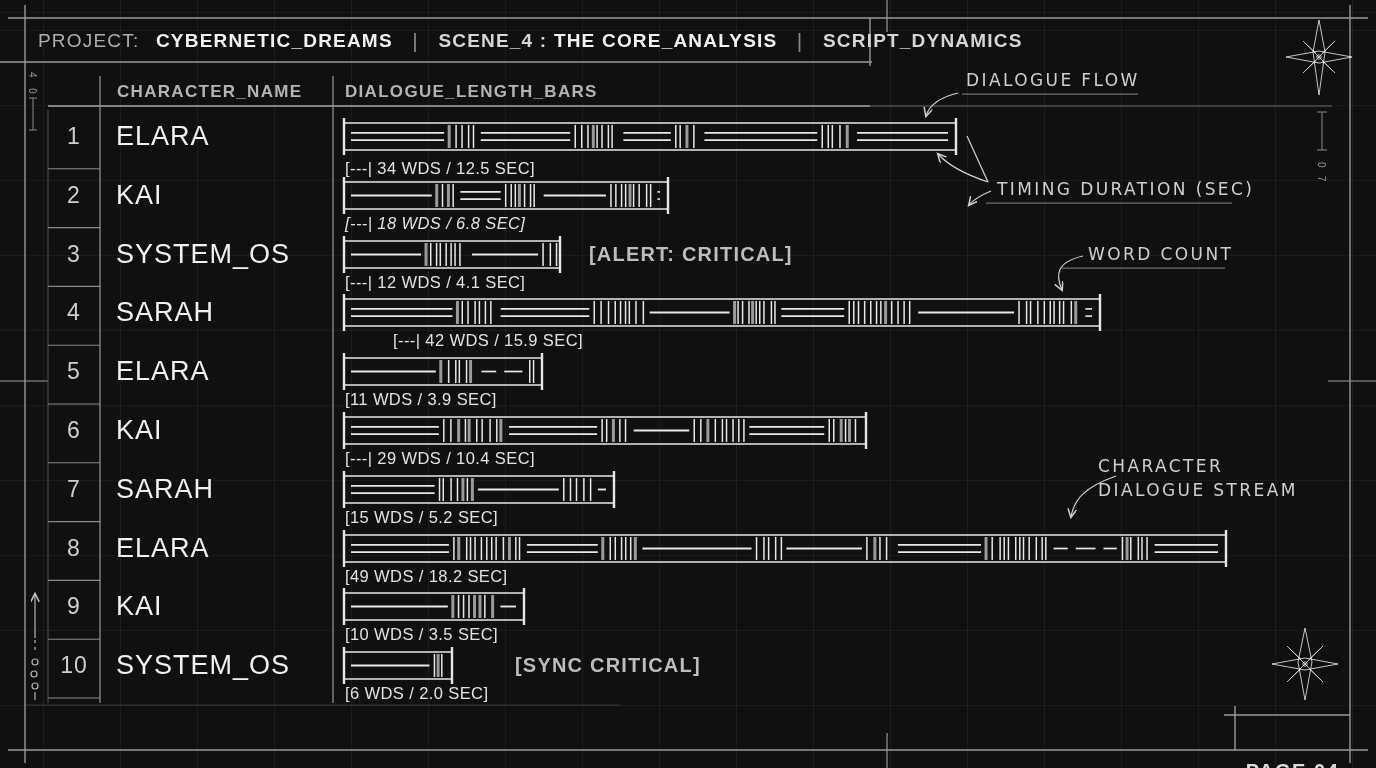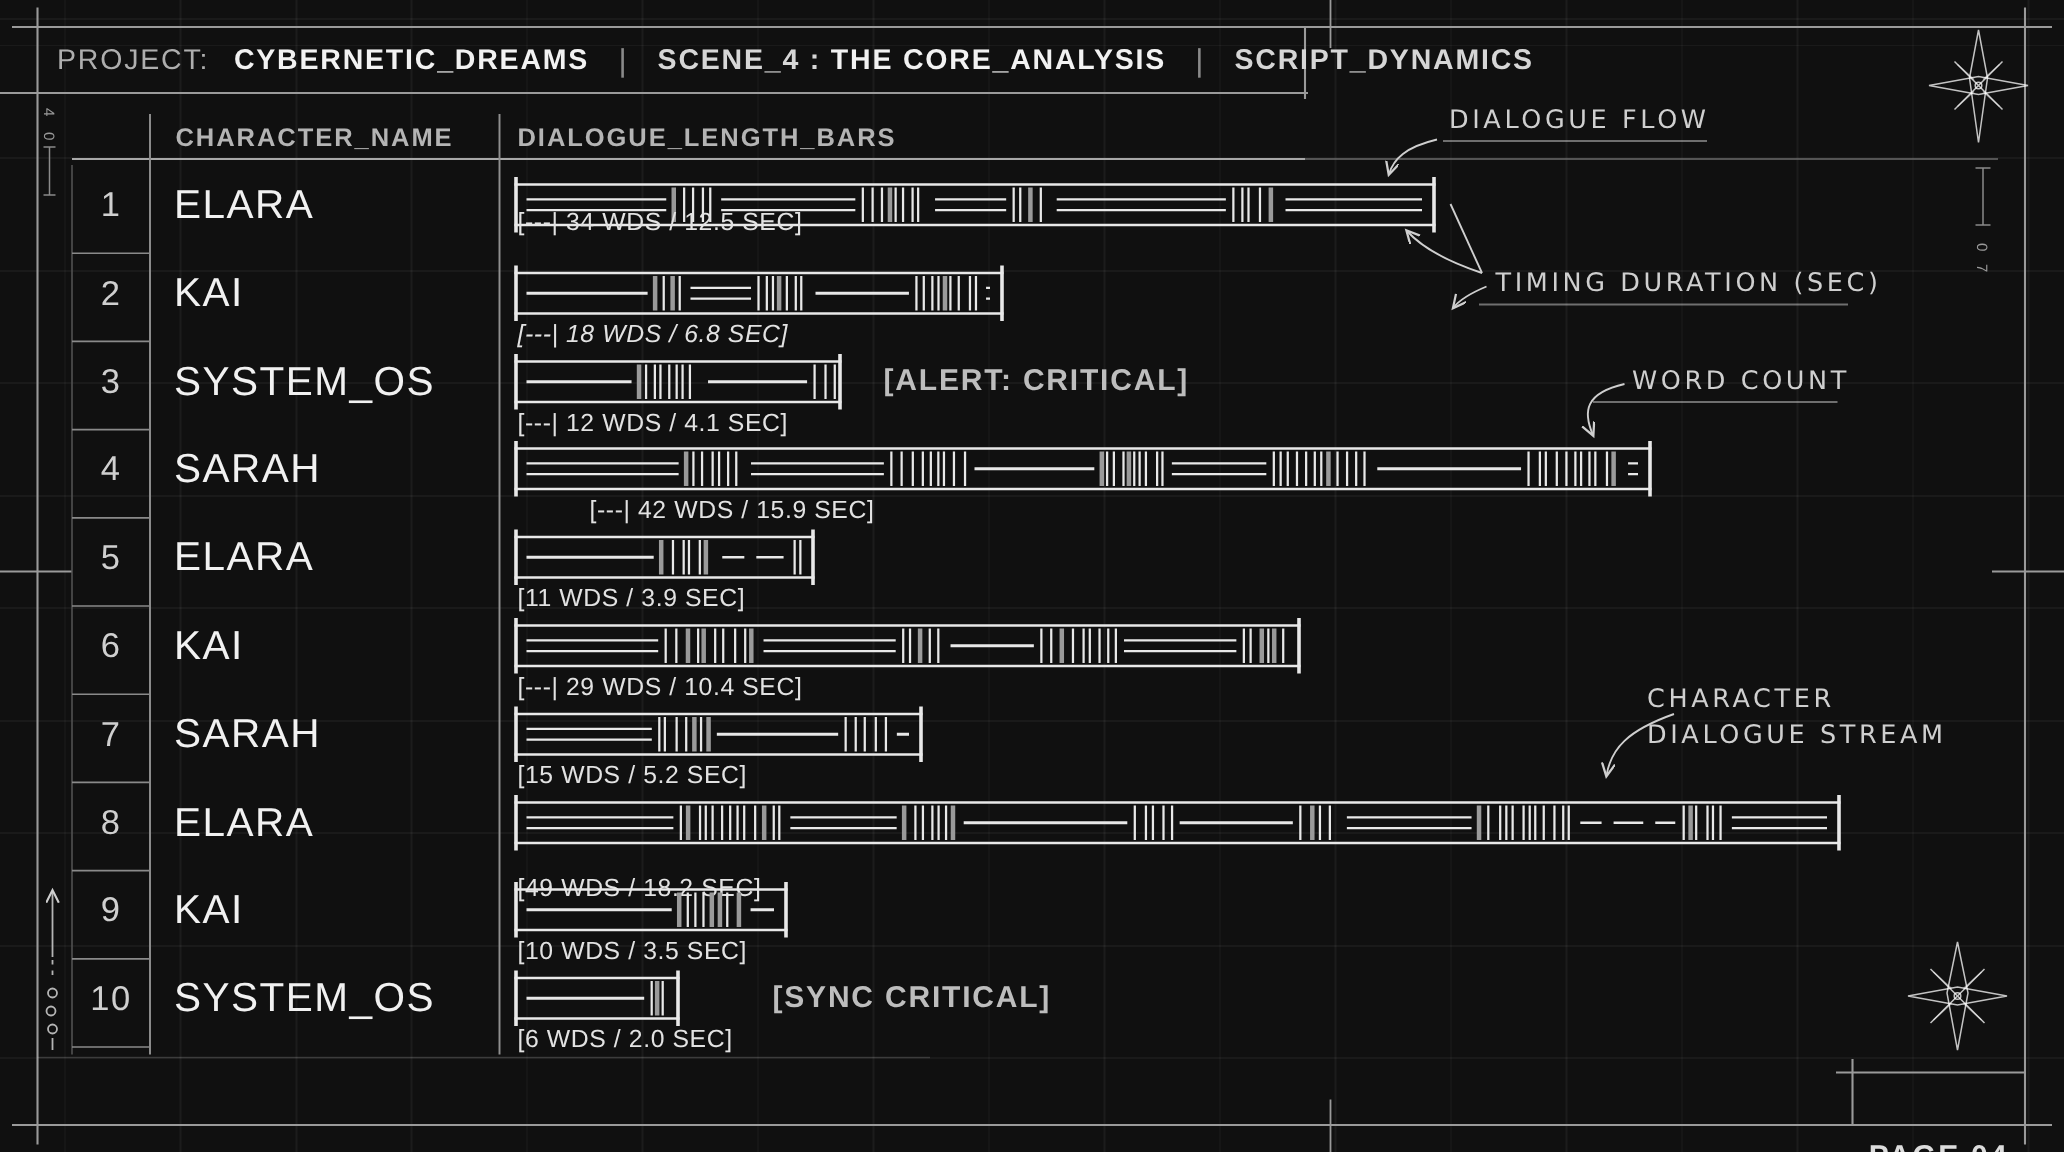--- a/index.html
+++ b/index.html
@@ -192,21 +192,21 @@
             <line x1="365.46752342395484" y1="18.9" x2="478.24231798760593" y2="18.9" stroke="#e8e8e8" stroke-width="1.6"></line>
             <line x1="365.46752342395484" y1="26.1" x2="478.24231798760593" y2="26.1" stroke="#e8e8e8" stroke-width="1.6"></line>
             <line x1="483.24231798760593" y1="11" x2="483.24231798760593" y2="34" stroke="#e8e8e8" stroke-width="1.5"></line>
             <line x1="489.26528433605563" y1="11" x2="489.26528433605563" y2="34" stroke="#e8e8e8" stroke-width="1.5"></line>
             <line x1="493.329489773605" y1="11" x2="493.329489773605" y2="34" stroke="#e8e8e8" stroke-width="1.5"></line>
             <line x1="500.97669754887465" y1="11" x2="500.97669754887465" y2="34" stroke="#e8e8e8" stroke-width="1.5"></line>
             <line x1="508.24263087066356" y1="11" x2="508.24263087066356" y2="34" stroke="#9a9a9a" stroke-width="3"></line>
             <line x1="518.0124619621783" y1="18.9" x2="609" y2="18.9" stroke="#e8e8e8" stroke-width="1.6"></line>
             <line x1="518.0124619621783" y1="26.1" x2="609" y2="26.1" stroke="#e8e8e8" stroke-width="1.6"></line>
           </svg></div>
-        <div class="abs bar-label" style="left: 345px; top: 138px;">[---| 34 WDS / 12.5 SEC]</div>
+        <div class="abs bar-label" style="left: 345px; top: 158px;">[---| 34 WDS / 12.5 SEC]</div>
       </div>
       <div>
         <div class="abs row-num" style="left: 48px; top: 174.8px;">2</div>
         <div class="abs row-name" style="left: 116px; top: 174.8px;">KAI</div>
         <div class="abs" style="left: 339px; top: 172.8px; width: 336px; height: 46px;"><svg width="336" height="46" viewBox="0 0 336 46">
             <line x1="4" y1="9" x2="330" y2="9" stroke="#e8e8e8" stroke-width="1.6"></line>
             <line x1="4" y1="36" x2="330" y2="36" stroke="#e8e8e8" stroke-width="1.6"></line>
             <line x1="5" y1="4" x2="5" y2="41" stroke="#e8e8e8" stroke-width="2.4"></line>
             <line x1="329" y1="4" x2="329" y2="41" stroke="#e8e8e8" stroke-width="2.4"></line>
             <line x1="12" y1="22.5" x2="92.74555722624063" y2="22.5" stroke="#e8e8e8" stroke-width="1.9"></line>
@@ -492,21 +492,21 @@
             <line x1="764.5082768483553" y1="22.5" x2="777.8471237935591" y2="22.5" stroke="#e8e8e8" stroke-width="1.7"></line>
             <line x1="783.456144452095" y1="11" x2="783.456144452095" y2="34" stroke="#e8e8e8" stroke-width="1.5"></line>
             <line x1="788.0711352684302" y1="11" x2="788.0711352684302" y2="34" stroke="#9a9a9a" stroke-width="3"></line>
             <line x1="791.7880728113232" y1="11" x2="791.7880728113232" y2="34" stroke="#e8e8e8" stroke-width="1.5"></line>
             <line x1="799.3363626176724" y1="11" x2="799.3363626176724" y2="34" stroke="#e8e8e8" stroke-width="1.5"></line>
             <line x1="802.9876818951452" y1="11" x2="802.9876818951452" y2="34" stroke="#e8e8e8" stroke-width="1.5"></line>
             <line x1="808.0381032637088" y1="11" x2="808.0381032637088" y2="34" stroke="#e8e8e8" stroke-width="1.5"></line>
             <line x1="815.5875756489113" y1="18.9" x2="879" y2="18.9" stroke="#e8e8e8" stroke-width="1.6"></line>
             <line x1="815.5875756489113" y1="26.1" x2="879" y2="26.1" stroke="#e8e8e8" stroke-width="1.6"></line>
           </svg></div>
-        <div class="abs bar-label" style="left: 345px; top: 565.6px; margin-top: 16px;">[49 WDS / 18.2 SEC]</div>
+        <div class="abs bar-label" style="left: 345px; top: 565.6px;">[49 WDS / 18.2 SEC]</div>
       </div>
       <div>
         <div class="abs row-num" style="left: 48px; top: 586.4px;">9</div>
         <div class="abs row-name" style="left: 116px; top: 586.4px;">KAI</div>
         <div class="abs" style="left: 339px; top: 584.4px; width: 192px; height: 46px;"><svg width="192" height="46" viewBox="0 0 192 46">
             <line x1="4" y1="9" x2="186" y2="9" stroke="#e8e8e8" stroke-width="1.6"></line>
             <line x1="4" y1="36" x2="186" y2="36" stroke="#e8e8e8" stroke-width="1.6"></line>
             <line x1="5" y1="4" x2="5" y2="41" stroke="#e8e8e8" stroke-width="2.4"></line>
             <line x1="185" y1="4" x2="185" y2="41" stroke="#e8e8e8" stroke-width="2.4"></line>
             <line x1="12" y1="22.5" x2="108.81100297346711" y2="22.5" stroke="#e8e8e8" stroke-width="1.9"></line>

